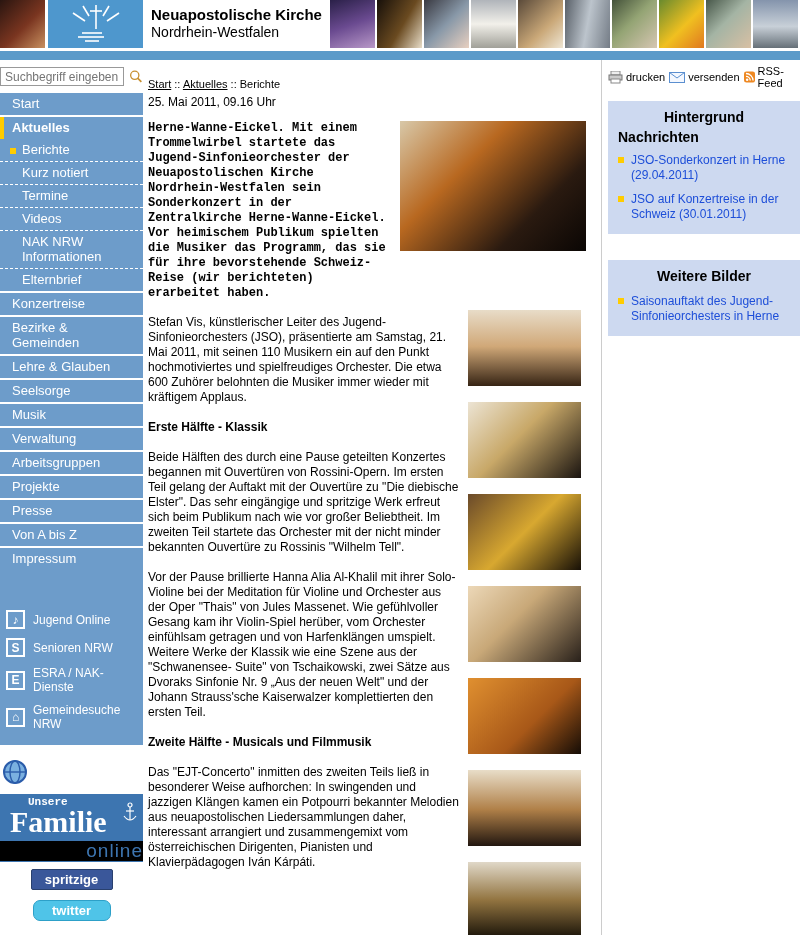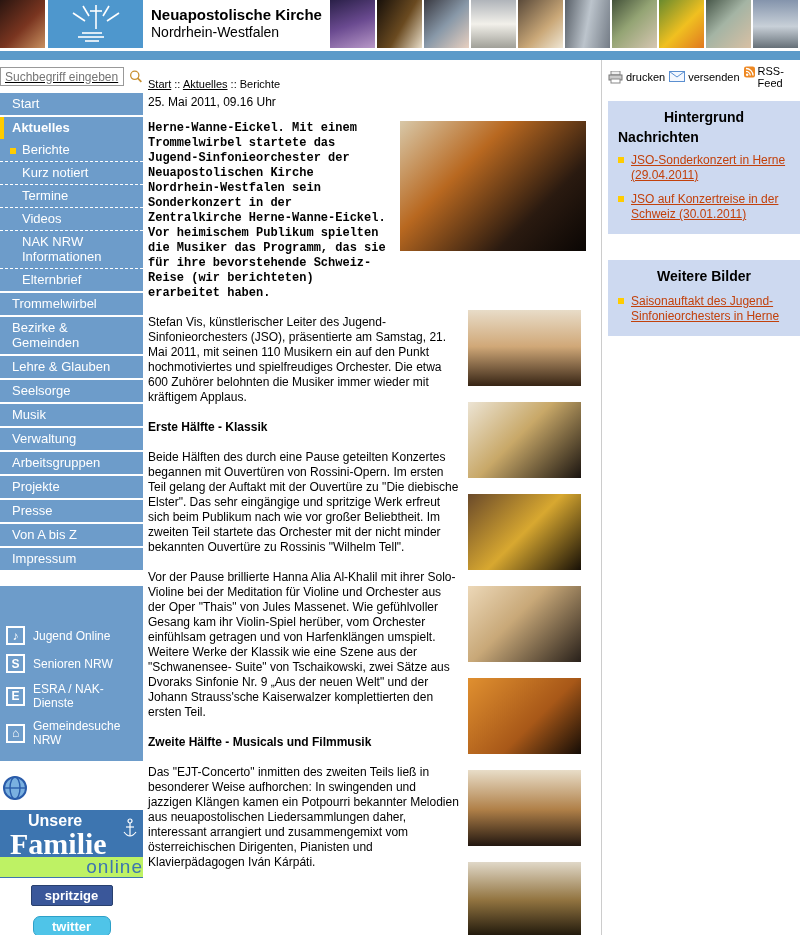--- a/index.html
+++ b/index.html
@@ -18,44 +18,44 @@
   .strip .ph { width:45px; height:48px; }
   .blue-bar { height:9px; background:#5b9ac9; margin-top:3px; }
 
   
   .cols { display:flex; align-items:flex-start; }
   .sidebar { width:143px; flex:none; }
   .content { width:454px; flex:none; margin-left:5px; border-right:1px solid #ccc; padding:15px 8px 0 0; min-height:870px; }
   .rightcol { width:192px; flex:none; margin-left:6px; padding-top:5px; }
 
   
-  .search-row { display:flex; align-items:center; gap:5px; padding:7px 0 5px 0;text-decoration:underline; }
+  .search-row { display:flex; align-items:center; gap:5px; padding:7px 0 5px 0; }
   .search-input { width:124px; height:19px; border:1px solid #999; font-size:12px; padding:1px 4px; color:#555; font-family:"Liberation Sans", sans-serif; }
   .menu { margin-top:2px; }
   .mitem { background:#6d9cca; color:#fff; font-size:13px; padding:3px 6px 4px 12px; margin-bottom:2px; cursor:pointer; }
   .mitem.active { font-weight:bold; border-left:4px solid #ffcc00; padding-left:8px; margin-bottom:0; }
   .subblock { background:#6d9cca; margin-bottom:2px; }
   .sitem { color:#fff; font-size:13px; padding:3px 6px 4px 22px; border-bottom:1px dashed #fff; cursor:pointer; position:relative; }
   .sitem:last-child { border-bottom:none; }
   .sitem.active::before { content:""; position:absolute; left:10px; top:9px; width:6px; height:6px; background:#ffcc00; }
   .sidebar-lower { background:#6d9cca; padding:40px 0 14px 6px; }
   .icon-link { display:flex; align-items:center; gap:8px; margin-bottom:9px; cursor:pointer; }
   .sq-icon { width:19px; height:19px; border:2px solid #fff; color:#fff; font-size:12px; font-weight:bold; display:flex; align-items:center; justify-content:center; flex:none; }
   .icon-link span.lbl { color:#fff; font-size:12px; }
 
   .nacworld { margin-top:14px; padding-left:2px; display:flex; align-items:flex-end; gap:2px; }
   .nac-text { line-height:20px; }
   .nac-word { font-size:25px; font-weight:bold; color:#5a6470; letter-spacing:-1px; }
   .nac-tag { font-size:6.5px; color:#8a94a0; text-align:right; display:block; margin-top:-2px; }
   .familie { width:143px; margin-top:9px; }
   .fam-top { background:#3d75b0; color:#fff; height:47px; padding:2px 6px 0 10px; position:relative; }
-  .fam-unsere { font-family:Liberation Sans, sans-serif; font-weight:bold; font-size:16px; display:block; margin-left:18px; }
+  .fam-unsere { font-family:Liberation Mono, monospace; font-weight:bold; font-size:11px; display:block; margin-left:18px; }
   .fam-big { font-family:"Liberation Serif", serif; font-weight:bold; font-size:30px; line-height:28px; display:block; }
   .fam-anchor { position:absolute; right:6px; top:8px; }
-  .fam-bottom { background:#bef264; height:21px; text-align:right; border-bottom:1px solid #3d75b0; }
+  .fam-bottom { background:#000000; height:21px; text-align:right; border-bottom:1px solid #3d75b0; }
   .fam-online { color:#3d75b0; font-size:19px; line-height:20px; letter-spacing:1px; }
   .fb-btn { display:block; width:82px; height:21px; margin:7px auto 0; background:#3a579a; border:1px solid #29406e; border-radius:2px; color:#fff; font-weight:bold; font-size:13px; text-align:center; line-height:19px; cursor:pointer; }
   .tw-btn { display:block; width:78px; height:21px; margin:10px auto 0; background:#4fc4e8; border:1px solid #2da0c8; border-radius:7px; color:#fff; font-weight:bold; font-size:13px; text-align:center; line-height:19px; cursor:pointer; }
 
   
   .breadcrumb { font-size:11px; padding:3px 0 2px; }
   .breadcrumb a { color:#000; text-decoration:underline; cursor:pointer; }
   .breadcrumb .sep { color:#000; }
   .art-title { font-size:14px; font-weight:bold; margin-top:10px; }
   .art-date { font-size:12px; margin:3px 0 12px; }
@@ -64,28 +64,28 @@
   .img-large { width:186px; height:130px; flex:none; cursor:pointer; }
   .body-row { display:flex; gap:8px; margin-top:14px; }
   .text-col { width:312px; flex:none; font-size:12px; line-height:15px; }
   .text-col p { margin-bottom:15px; }
   .text-col h3 { font-size:12px; font-weight:bold; margin:0 0 15px; }
   .img-col { width:113px; flex:none; display:flex; flex-direction:column; margin-top:-5px; }
   .img-col .thumb { width:113px; height:76px; margin-bottom:16px; cursor:pointer; }
 
   
   .actions { display:flex; justify-content:flex-end; align-items:center; gap:4px; font-size:11px; padding-right:2px; }
-  .action { display:flex; gap:3px; cursor:pointer; }
+  .action { display:flex; align-items:center; gap:3px; cursor:pointer; }
   .infobox { background:#cdd9f0; margin-top:12px; padding:8px 10px 10px; }
   .infobox.second { margin-top:26px; }
   .box-title { text-align:center; font-size:14px; font-weight:bold; margin-bottom:4px; }
   .box-sub { font-size:14px; font-weight:bold; margin:2px 0 8px; }
   .blink { display:flex; gap:7px; margin-bottom:9px; }
   .bullet { width:6px; height:6px; background:#ffcc00; flex:none; margin-top:4px; }
-  .blink a { font-size:12px; line-height:15px; color:#c2410c; text-decoration:underline; cursor:pointer; }
+  .blink a { font-size:12px; line-height:15px; color:#1d4ed8; cursor:pointer; }
 </style>
 </head>
 <body>
 
 <div class="header">
   <div class="ph hdr-photo" style="background:linear-gradient(135deg,#2a1510,#7a3520 55%,#c89060)"></div>
   <div class="logo-box">
     <svg width="62" height="42" viewBox="0 0 62 42">
       <g stroke="#fff" stroke-width="1.6" fill="none">
         <line x1="31" y1="2" x2="31" y2="26"></line>
@@ -133,31 +133,31 @@
       <div class="mitem">Start</div>
       <div class="mitem active">Aktuelles</div>
       <div class="subblock">
         <div class="sitem active">Berichte</div>
         <div class="sitem">Kurz notiert</div>
         <div class="sitem">Termine</div>
         <div class="sitem">Videos</div>
         <div class="sitem">NAK NRW Informationen</div>
         <div class="sitem">Elternbrief</div>
       </div>
-      <div class="mitem">Trommelwirbel</div>
+      <div class="mitem">Konzertreise</div>
       <div class="mitem">Bezirke &amp; Gemeinden</div>
       <div class="mitem">Lehre &amp; Glauben</div>
       <div class="mitem">Seelsorge</div>
       <div class="mitem">Musik</div>
       <div class="mitem">Verwaltung</div>
       <div class="mitem">Arbeitsgruppen</div>
       <div class="mitem">Projekte</div>
       <div class="mitem">Presse</div>
       <div class="mitem">Von A bis Z</div>
-      <div class="mitem" style="margin-bottom:16px;">Impressum</div>
+      <div class="mitem" style="margin-bottom:0;">Impressum</div>
       <div class="sidebar-lower">
         <div class="icon-link">
           <span class="sq-icon">♪</span>
           <span class="lbl">Jugend Online</span>
         </div>
         <div class="icon-link">
           <span class="sq-icon">S</span>
           <span class="lbl">Senioren NRW</span>
         </div>
         <div class="icon-link">

